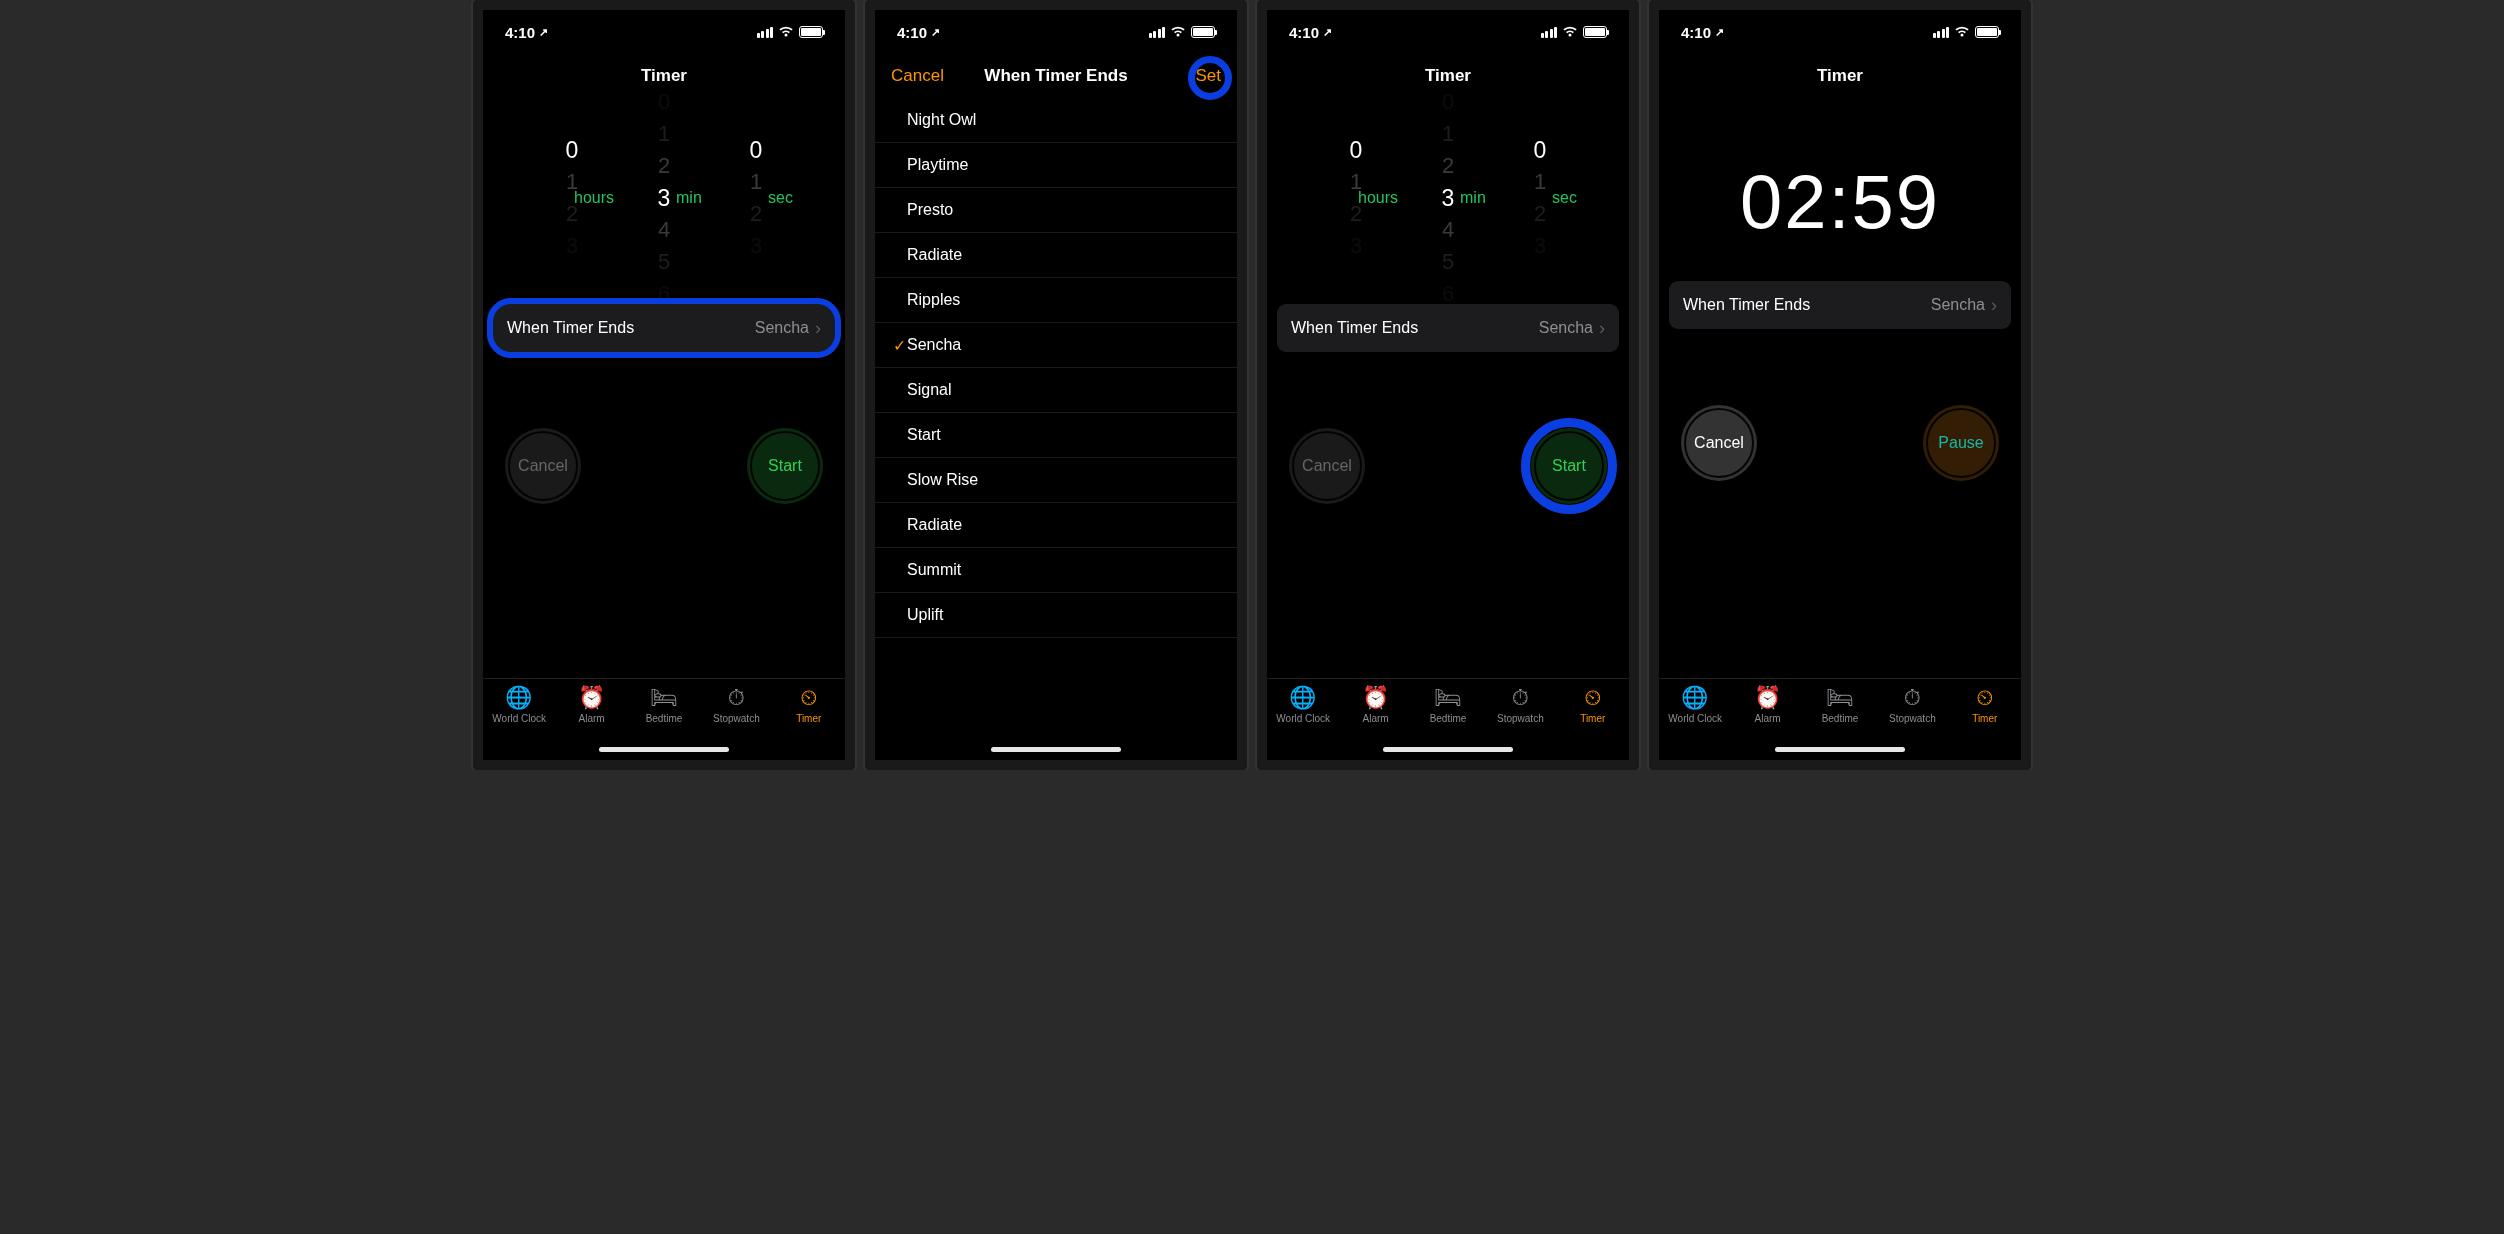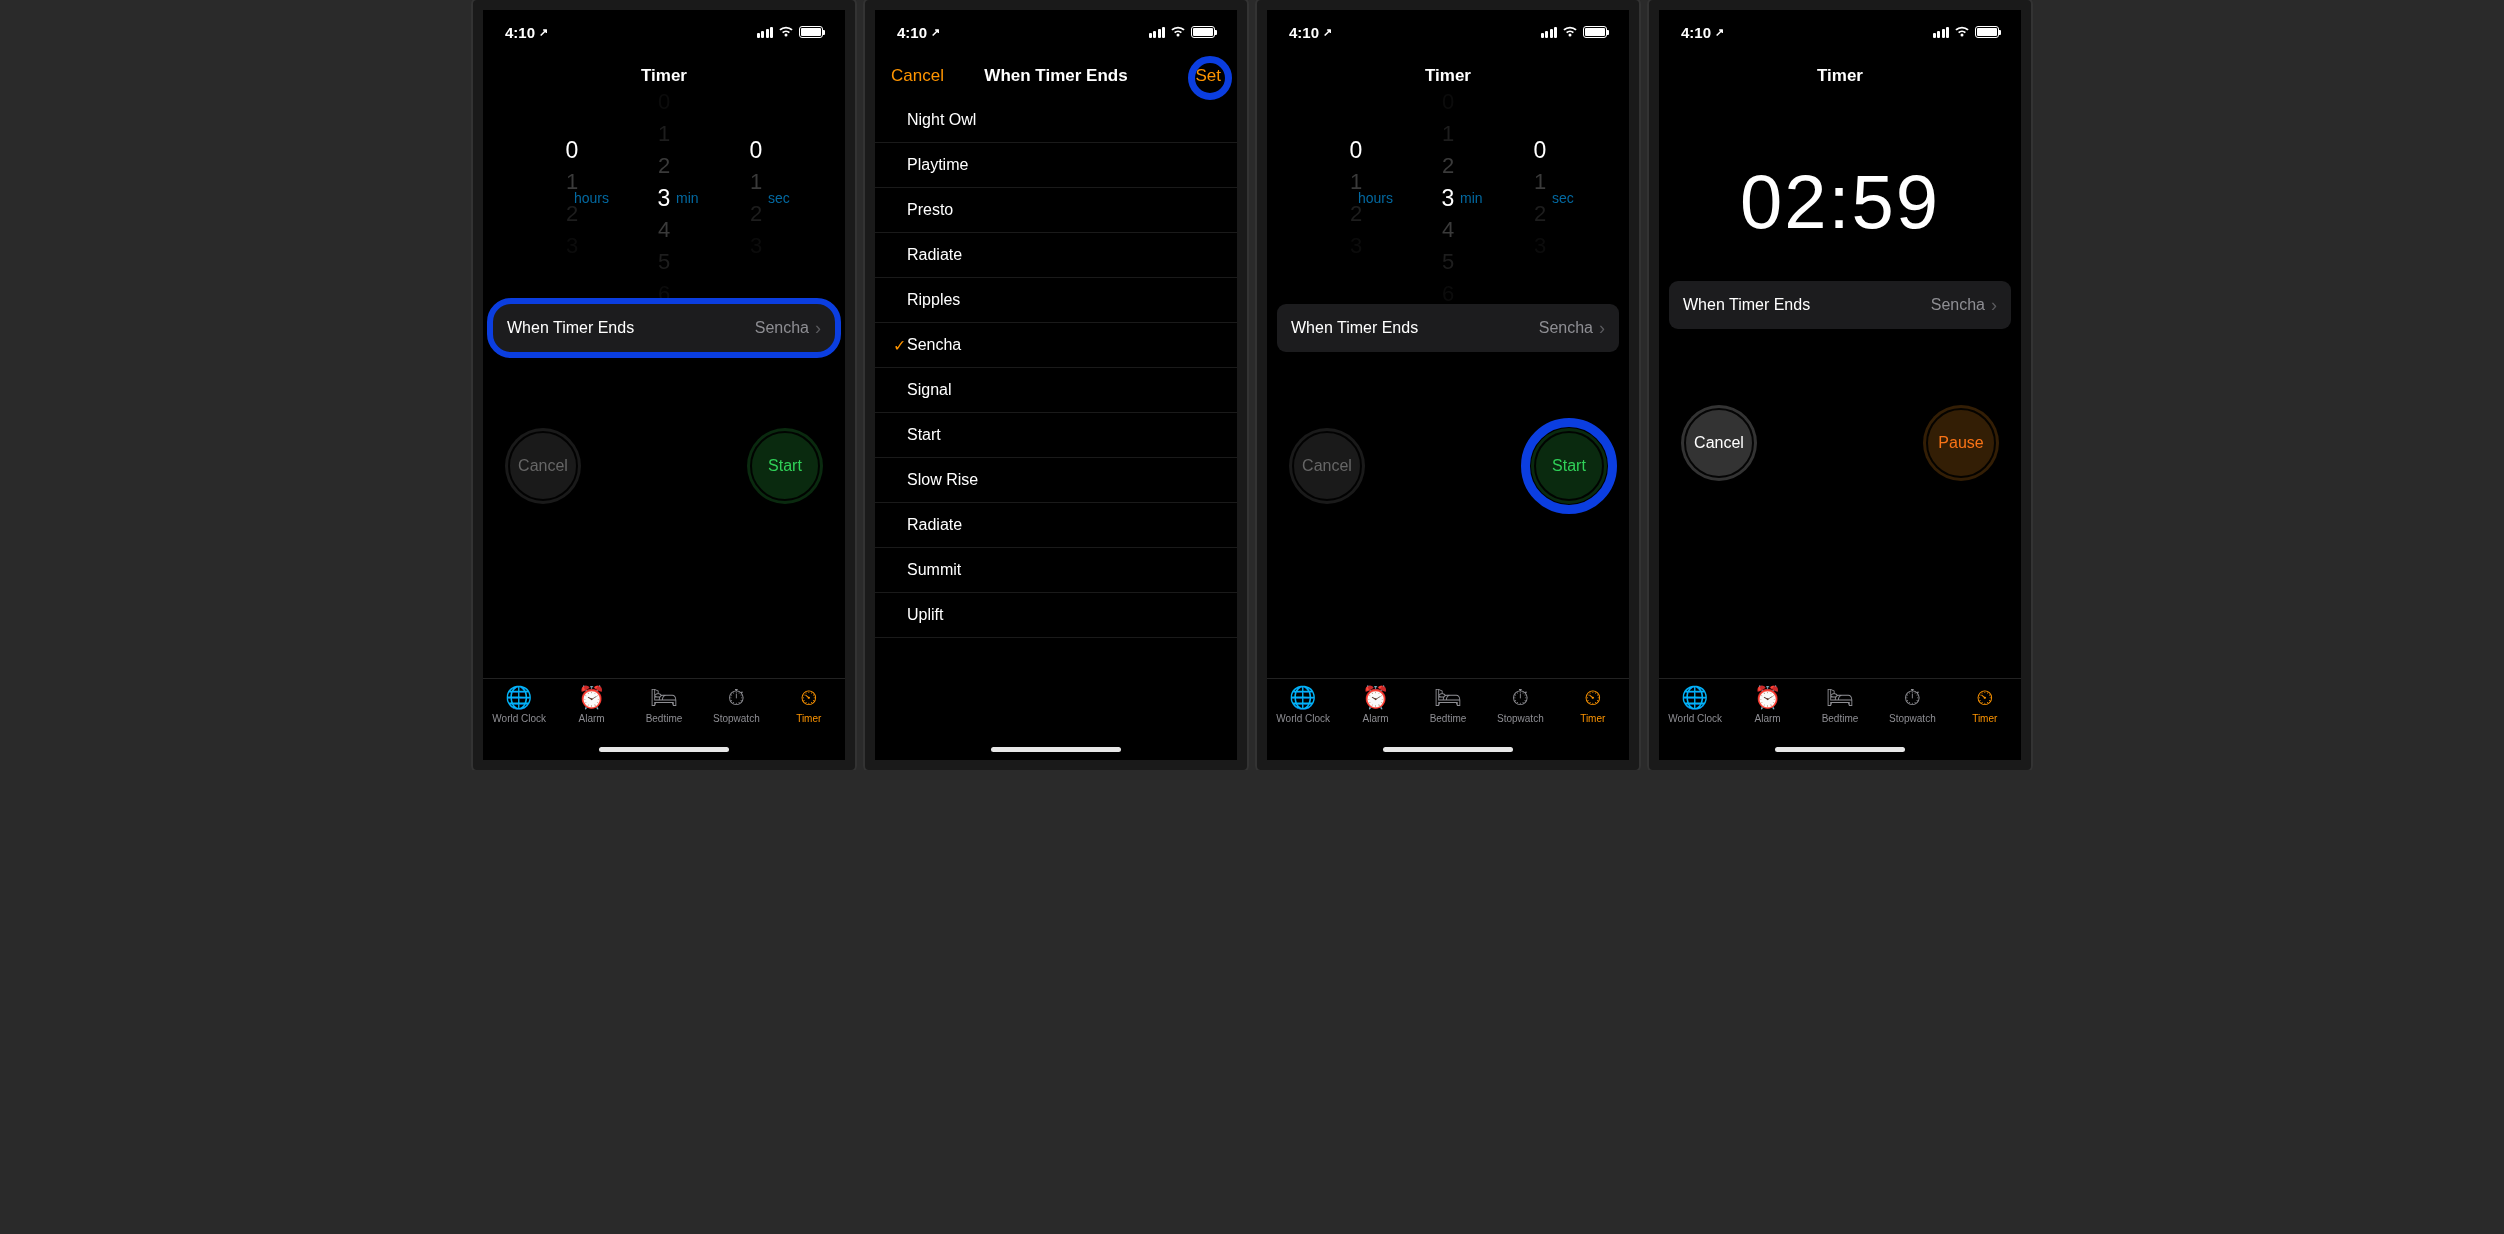--- a/index.html
+++ b/index.html
@@ -11,33 +11,33 @@
 .status-bar .time{display:flex;align-items:center;gap:4px}
 .status-bar .right{display:flex;gap:5px;align-items:center}
 .nav-bar{height:44px;display:flex;align-items:center;justify-content:center;position:relative;color:#fff;font-size:17px;font-weight:600}
 .nav-left{position:absolute;left:16px;color:#ff9500;font-weight:400}
 .nav-right{position:absolute;right:16px;color:#ff9500;font-weight:400}
 .highlight-circle{position:absolute;border:7px solid #0b3ee0;border-radius:999px}
 .timer-picker{height:180px;display:flex;justify-content:center;align-items:center;gap:12px;color:#fff;position:relative;margin-top:10px}
 .picker-col{display:flex;flex-direction:column;align-items:center;width:80px;position:relative;height:160px;justify-content:center}
 .picker-col .num{color:#3a3a3a;font-size:22px;height:32px;line-height:32px}
 .picker-col .num.sel{color:#fff;font-size:23px}
-.picker-col .label{position:absolute;left:52px;color:#0369a1;font-size:14px;top:50%;transform:translateY(-50%)}
+.picker-col .label{position:absolute;left:52px;color:#22c55e;font-size:16px;top:50%;transform:translateY(-50%)}
 .picker-col.hours .label{left:42px}
 .timer-ends-row{margin:16px 10px;background:#1c1c1e;border-radius:9px;height:48px;display:flex;align-items:center;padding:0 14px;justify-content:space-between;color:#fff;font-size:16px;position:relative}
 .timer-ends-row .val{color:#8e8e93;display:flex;align-items:center;gap:6px}
 .chevron{color:#5a5a5e;font-size:18px}
 .highlight-ring-row{position:absolute;inset:-6px;border:6px solid #0b3ee0;border-radius:24px;pointer-events:none}
 .buttons{display:flex;justify-content:space-between;padding:0 22px;margin-top:60px;position:relative}
 .rbtn{width:76px;height:76px;border-radius:50%;display:flex;align-items:center;justify-content:center;font-size:16px;position:relative}
 .rbtn::before{content:"";position:absolute;inset:3px;border:2px solid rgba(0,0,0,0.9);border-radius:50%}
 .rbtn.cancel-off{background:#1a1a1a;color:#666}
 .rbtn.cancel-on{background:#333;color:#fff}
 .rbtn.start{background:#0a2a0f;color:#30d158}
-.rbtn.pause{background:#331e05;color:#f97316}
+.rbtn.pause{background:#331e05;color:#14b8a6}
 .highlight-btn-ring{position:absolute;inset:-10px;border:9px solid #0b3ee0;border-radius:50%;pointer-events:none}
 .countdown{text-align:center;color:#fff;font-size:76px;font-weight:200;letter-spacing:2px;margin-top:60px}
 .sound-list{flex:1;overflow-y:auto;color:#fff}
 .sound-item{height:45px;display:flex;align-items:center;padding-left:32px;font-size:16px;border-bottom:1px solid #1a1a1a;position:relative}
 .sound-item .check{position:absolute;left:18px;color:#ff9500;font-size:16px}
 .tab-bar{position:absolute;bottom:0;left:0;right:0;height:82px;display:flex;justify-content:space-around;align-items:flex-start;padding-top:6px;border-top:1px solid #222;background:#000}
 .tab{display:flex;flex-direction:column;align-items:center;gap:2px;color:#8e8e93;font-size:10px;width:68px}
 .tab.active{color:#ff9500}
 .tab .icon{width:26px;height:26px;display:flex;align-items:center;justify-content:center;font-size:22px}
 .home-ind{position:absolute;bottom:8px;left:50%;transform:translateX(-50%);width:130px;height:5px;background:#fff;border-radius:3px;opacity:0.9}

